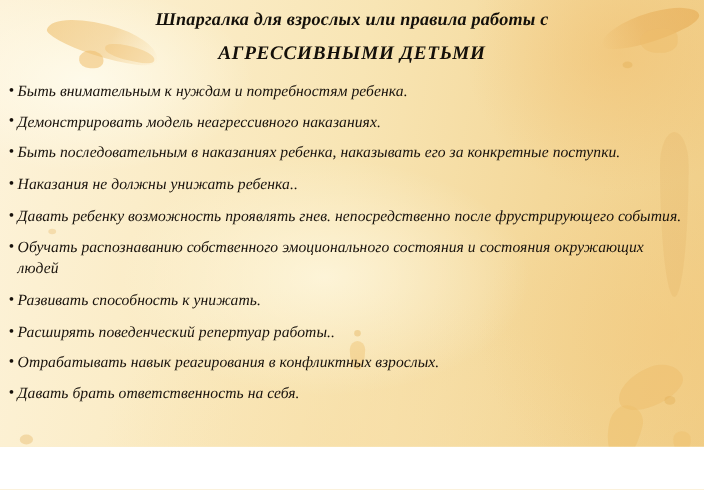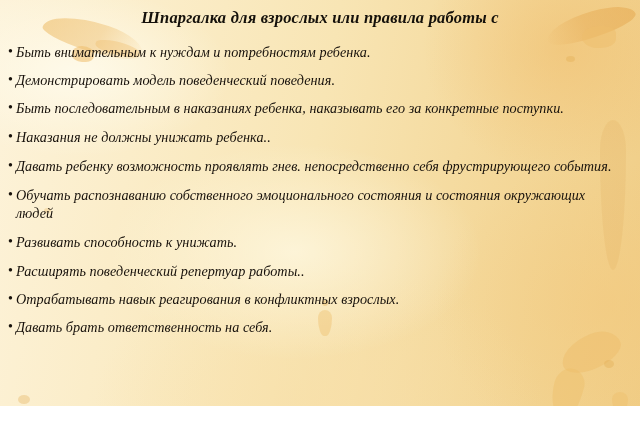--- a/index.html
+++ b/index.html
@@ -213,47 +213,48 @@
   <div class="splash" id="splash-bottom-right-drop"></div>
   <div class="splash faint" id="splash-bottom-right-speck"></div>
   <div class="splash faint" id="splash-left-speck"></div>
   <div class="splash faint" id="splash-mid-left-speck"></div>
   <div class="splash" id="splash-right-vein"></div>
 
   <div id="content">
 
     <div id="title-block">
       <div class="title-line" id="title-line-1">Шпаргалка для взрослых или правила работы с</div>
+      <div class="title-line" id="title-line-2">АГРЕССИВНЫМИ ДЕТЬМИ</div>
     </div>
 
     <ul id="bullet-list">
 
       <li class="bullet-item">
         <span class="bullet-marker">•</span>
         <span class="bullet-text">Быть внимательным к нуждам и потребностям ребенка.</span>
       </li>
 
       <li class="bullet-item">
         <span class="bullet-marker">•</span>
-        <span class="bullet-text">Демонстрировать модель поведенческий поведения.</span>
+        <span class="bullet-text">Демонстрировать модель неагрессивного наказаниях.</span>
       </li>
 
       <li class="bullet-item wrapped">
         <span class="bullet-marker">•</span>
         <span class="bullet-text">Быть последовательным в наказаниях ребенка, наказывать его за конкретные поступки.</span>
       </li>
 
       <li class="bullet-item">
         <span class="bullet-marker">•</span>
         <span class="bullet-text">Наказания не должны унижать ребенка..</span>
       </li>
 
       <li class="bullet-item wrapped">
         <span class="bullet-marker">•</span>
-        <span class="bullet-text">Давать ребенку возможность проявлять гнев. непосредственно себя фрустрирующего события.</span>
+        <span class="bullet-text">Давать ребенку возможность проявлять гнев. непосредственно после фрустрирующего события.</span>
       </li>
 
       <li class="bullet-item wrapped">
         <span class="bullet-marker">•</span>
         <span class="bullet-text">Обучать распознаванию собственного эмоционального состояния и состояния окружающих людей</span>
       </li>
 
       <li class="bullet-item">
         <span class="bullet-marker">•</span>
         <span class="bullet-text">Развивать способность к унижать.</span>

